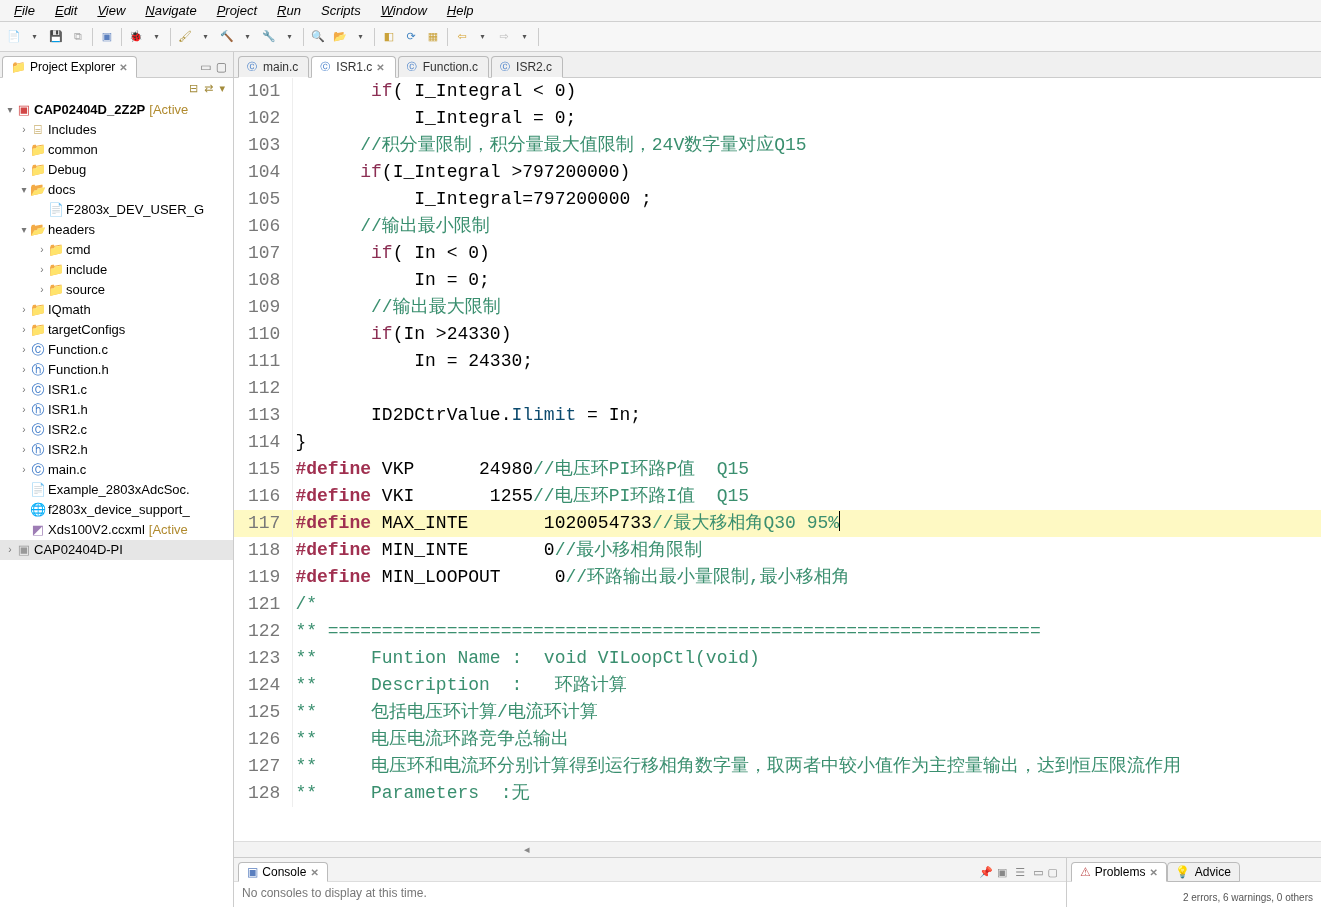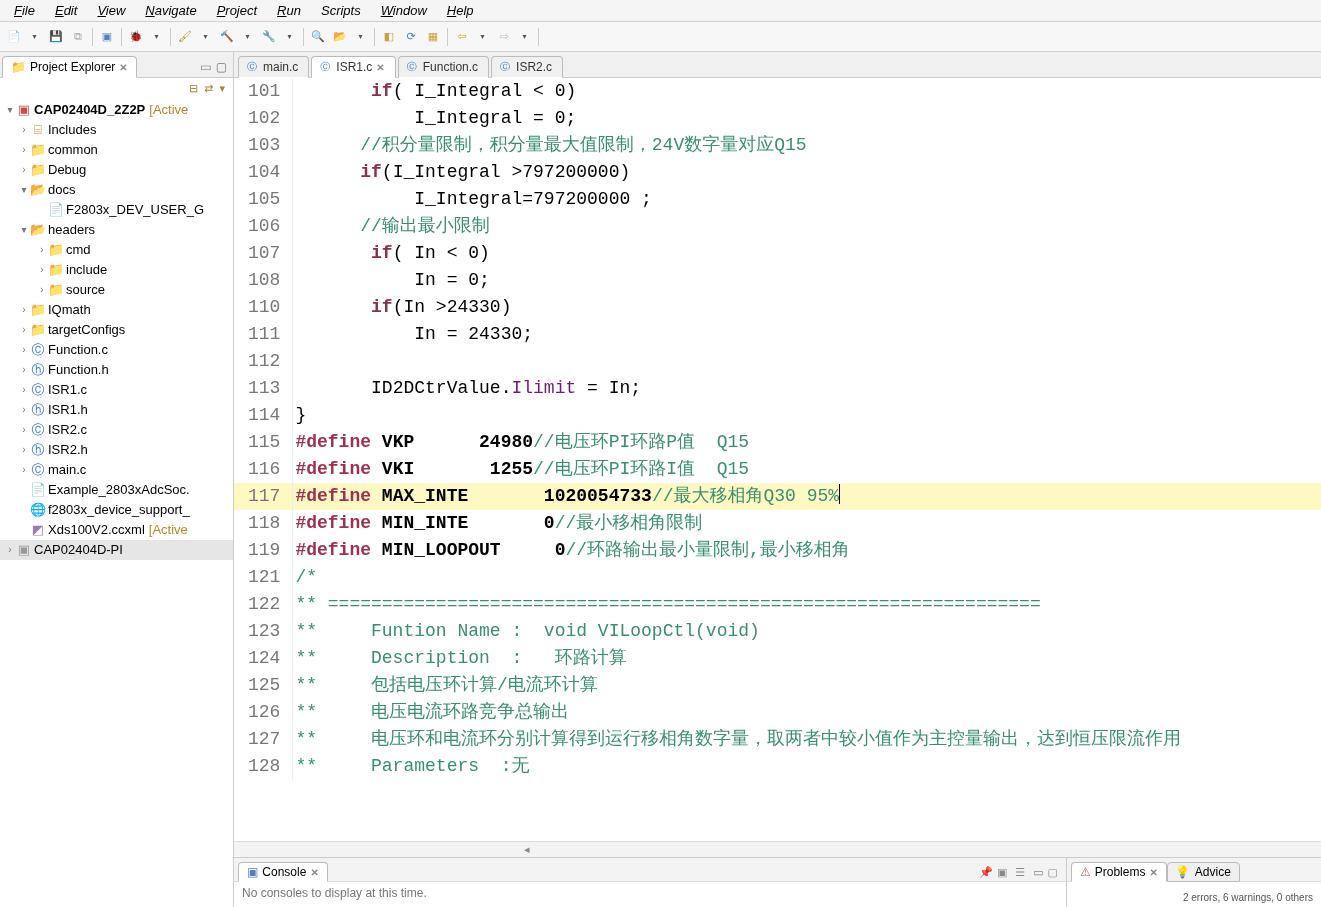--- a/index.html
+++ b/index.html
@@ -187,22 +187,22 @@
   }
   .code-table td.code {
     white-space: pre;
     padding-left: 2px;
     vertical-align: top;
   }
   .code-table tr.hl td { background: #fef9c3; }
   .tk-kw   { color: #8b2e53; font-weight: bold; }   
   .tk-pp   { color: #a03050; font-weight: bold; }   
   .tk-cmt  { color: #3a8f6f; }
-  .tk-field{ color: #701a75; }
-  .tk-bold { font-weight: bold; }
+  .tk-field{ color: #0c4a6e; }
+  .tk-bold { font-weight: normal; }
 
   .hscroll {
     height: 16px; border-top: 1px solid #ddd;
     display:flex; align-items:center; justify-content:flex-start;
     background: #f3f3f3;
     color: #888;
     padding-left: 290px;
     font-size: 11px;
   }
 
@@ -523,20 +523,24 @@
             </tr>
         <tr>
               <td class="ln">107</td>
               <td class="code">       <span class="tk-kw tk-bold">if</span><span>( In &lt; 0)</span></td>
             </tr>
         <tr>
               <td class="ln">108</td>
               <td class="code">           <span>In = 0;</span></td>
             </tr>
         <tr>
+              <td class="ln">109</td>
+              <td class="code">       <span class="tk-cmt">//输出最大限制</span></td>
+            </tr>
+        <tr>
               <td class="ln">110</td>
               <td class="code">       <span class="tk-kw tk-bold">if</span><span>(In &gt;24330)</span></td>
             </tr>
         <tr>
               <td class="ln">111</td>
               <td class="code">           <span>In = 24330;</span></td>
             </tr>
         <tr>
               <td class="ln">112</td>
               <td class="code"></td>

